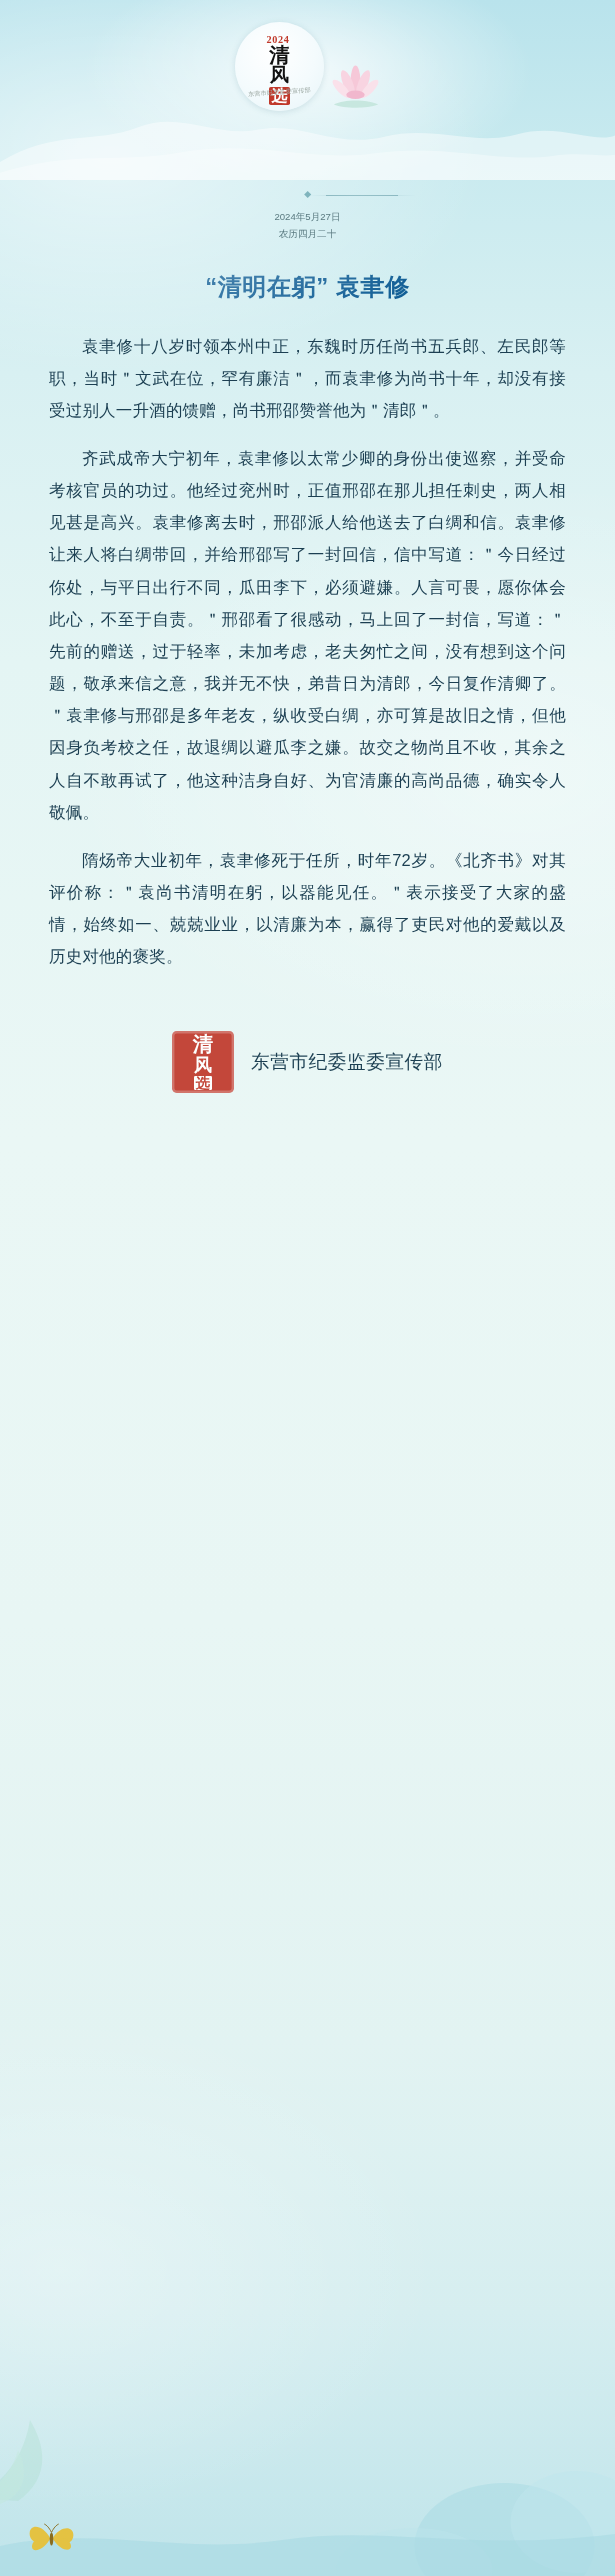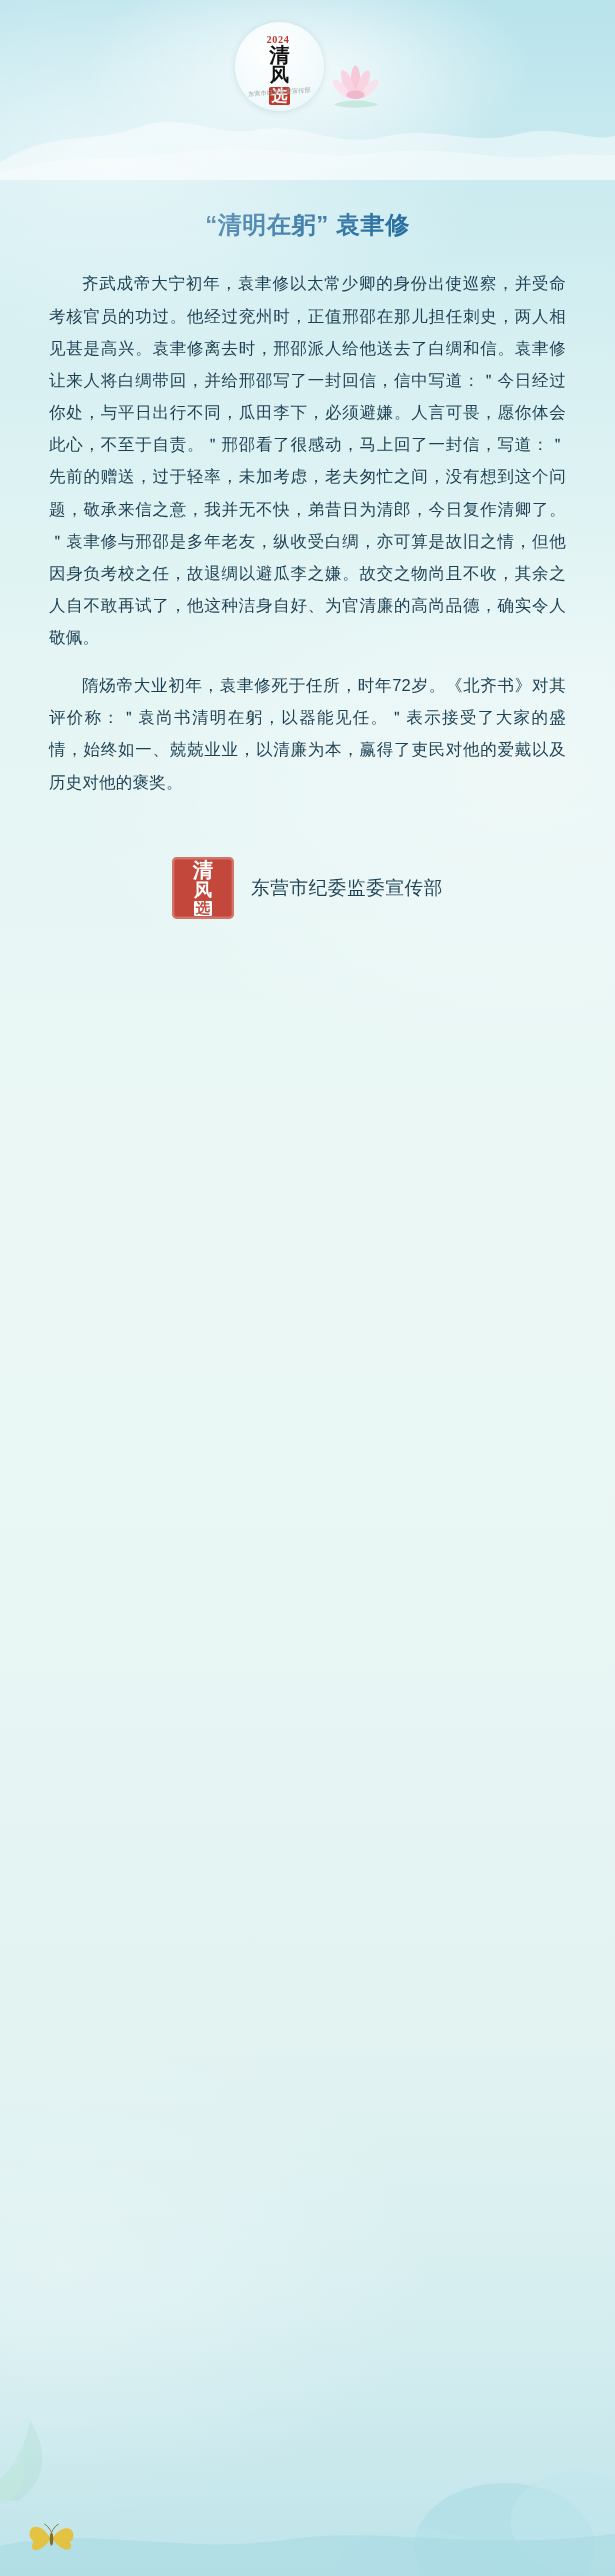--- a/index.html
+++ b/index.html
@@ -288,24 +288,34 @@
           <ellipse cx="64" cy="45" rx="9" ry="26" fill="#f9d3e0" transform="rotate(22 64 45)"></ellipse>
           <ellipse cx="24" cy="55" rx="8" ry="22" fill="#fbe0ea" transform="rotate(-44 24 55)"></ellipse>
           <ellipse cx="76" cy="55" rx="8" ry="22" fill="#fbe0ea" transform="rotate(44 76 55)"></ellipse>
           <ellipse cx="50" cy="66" rx="17" ry="8" fill="#f2b4cb"></ellipse>
         </g>
         <path d="M10,84 C30,74 70,74 92,84 C70,92 30,92 10,84 Z" fill="#bfe4d8" opacity="0.8"></path>
       </svg>
     </div>
   </div>
 
+  <div class="date-block">
+    <div class="date-rule">
+      <span class="line"></span>
+      <span class="diamond"></span>
+      <span class="line right"></span>
+    </div>
+    <div>2024年5月27日</div>
+    <div>农历四月二十</div>
+  </div>
 
   <h1 class="title">“清明在躬” 袁聿修</h1>
 
   <div class="article">
+    <p>袁聿修十八岁时领本州中正，东魏时历任尚书五兵郎、左民郎等职，当时＂文武在位，罕有廉洁＂，而袁聿修为尚书十年，却没有接受过别人一升酒的馈赠，尚书邢邵赞誉他为＂清郎＂。</p>
     <p>齐武成帝大宁初年，袁聿修以太常少卿的身份出使巡察，并受命考核官员的功过。他经过兖州时，正值邢邵在那儿担任刺史，两人相见甚是高兴。袁聿修离去时，邢邵派人给他送去了白绸和信。袁聿修让来人将白绸带回，并给邢邵写了一封回信，信中写道：＂今日经过你处，与平日出行不同，瓜田李下，必须避嫌。人言可畏，愿你体会此心，不至于自责。＂邢邵看了很感动，马上回了一封信，写道：＂先前的赠送，过于轻率，未加考虑，老夫匆忙之间，没有想到这个问题，敬承来信之意，我并无不快，弟昔日为清郎，今日复作清卿了。＂袁聿修与邢邵是多年老友，纵收受白绸，亦可算是故旧之情，但他因身负考校之任，故退绸以避瓜李之嫌。故交之物尚且不收，其余之人自不敢再试了，他这种洁身自好、为官清廉的高尚品德，确实令人敬佩。</p>
     <p>隋炀帝大业初年，袁聿修死于任所，时年72岁。《北齐书》对其评价称：＂袁尚书清明在躬，以器能见任。＂表示接受了大家的盛情，始终如一、兢兢业业，以清廉为本，赢得了吏民对他的爱戴以及历史对他的褒奖。</p>
   </div>
 
   <div class="footer">
     <div class="seal">
       <span class="s1">清</span>
       <span class="s2">风</span>
       <span class="s3">选</span>
     </div>

